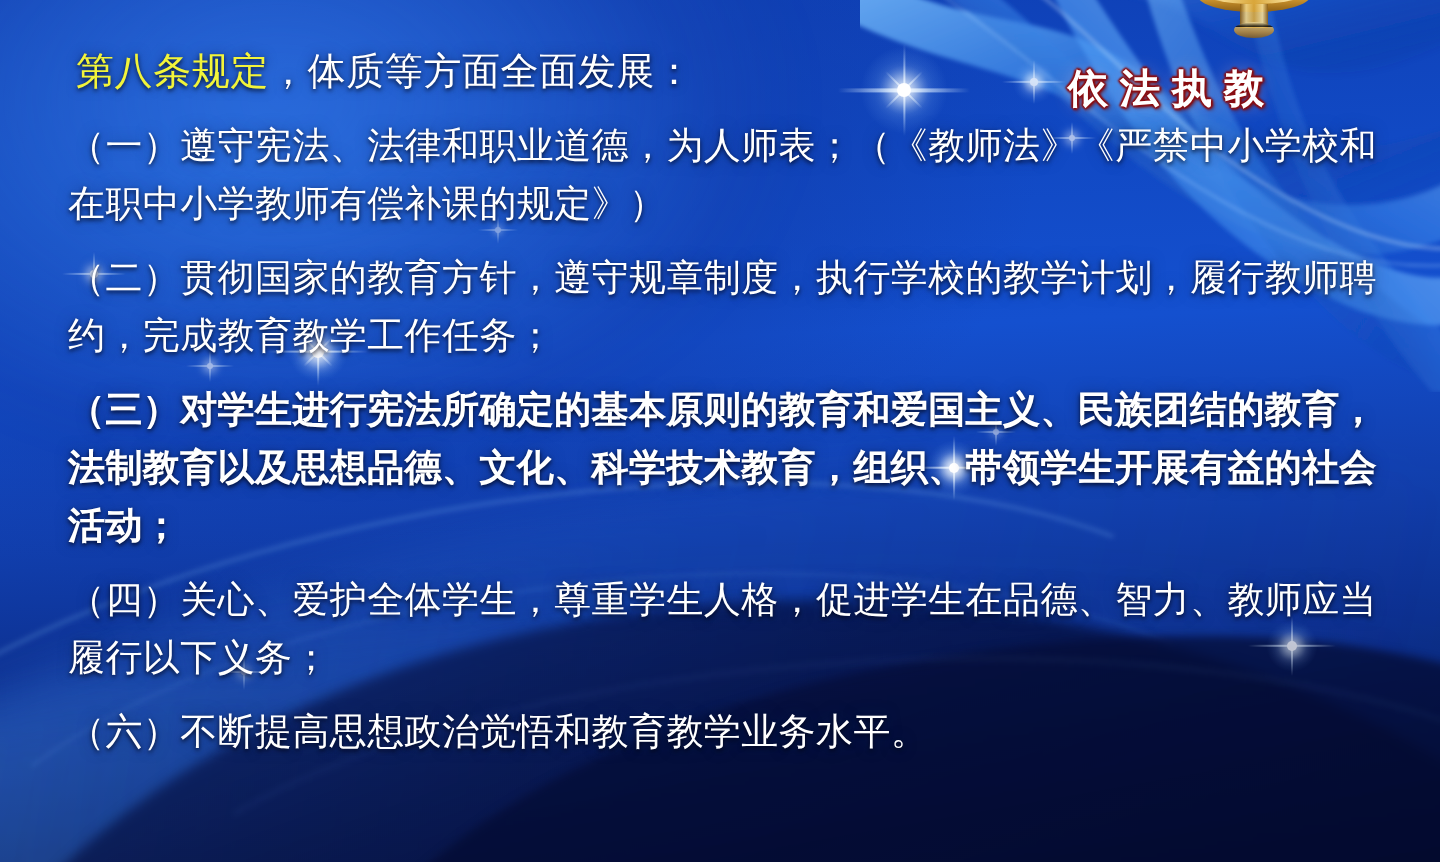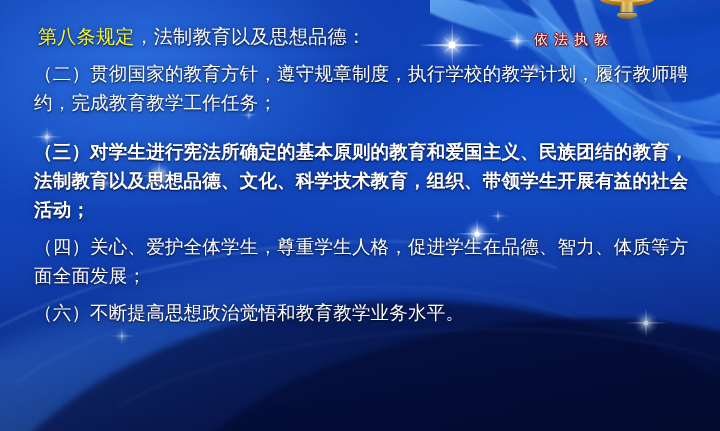--- a/index.html
+++ b/index.html
@@ -111,29 +111,29 @@
     line-height:29px;
     letter-spacing:0.2px;
     margin:0 0 7px 0;
     text-indent:0;
     text-shadow:0 1px 2px rgba(0,0,12,0.80),0 0 7px rgba(12,34,96,0.55);
     max-width:668px;
   }
 
   
   #clause-1{margin-bottom:8px;}
-  #clause-2{margin-bottom:20px;}
+  #clause-2{margin-bottom:8px;}
   #clause-3{margin-bottom:8px;font-weight:bold;}
   #clause-4{margin-bottom:8px;}
   #clause-5{margin-bottom:8px;}
 
   
   #emblem-text{
     position:absolute;left:534px;top:31px;
-    font-size:14px;font-weight:normal;letter-spacing:6px;
+    font-size:20px;font-weight:bold;letter-spacing:6px;
     color:#ffffff;
     white-space:nowrap;
     text-shadow:
       0 0 1px #8c0d10,
       1px 0 1px #8c0d10,
       -1px 0 1px #8c0d10,
       0 1px 1px #8c0d10,
       0 -1px 1px #8c0d10,
       1px 1px 2px #6b070a,
       0 0 9px rgba(255,200,200,0.45);
@@ -307,23 +307,24 @@
 
   <div class="sparkle" style="left:238px;top:104px;width:22px;height:22px;opacity:.45;">
     <div class="ray h" style="width:20px;height:1px;"></div>
     <div class="ray v" style="width:14px;height:1px;"></div>
     <div class="core" style="width:3px;height:3px;box-shadow:0 0 3px 1px rgba(255,255,255,0.7);"></div>
   </div>
 
   <div id="content">
 
     <p class="headline">
-      <span class="hl-yellow">第八条规定</span><span class="hl-white">，法制教育以及思想品德：</span>
+      <span class="hl-yellow">第八条规定</span><span class="hl-white">，体质等方面全面发展：</span>
     </p>
 
+    <p class="clause" id="clause-1">（一）遵守宪法、法律和职业道德，为人师表；（《教师法》《严禁中小学校和在职中小学教师有偿补课的规定》）</p>
     <p class="clause" id="clause-2">（二）贯彻国家的教育方针，遵守规章制度，执行学校的教学计划，履行教师聘约，完成教育教学工作任务；</p>
     <p class="clause" id="clause-3">（三）对学生进行宪法所确定的基本原则的教育和爱国主义、民族团结的教育，法制教育以及思想品德、文化、科学技术教育，组织、带领学生开展有益的社会活动；</p>
-    <p class="clause" id="clause-4">（四）关心、爱护全体学生，尊重学生人格，促进学生在品德、智力、体质等方面全面发展；</p>
+    <p class="clause" id="clause-4">（四）关心、爱护全体学生，尊重学生人格，促进学生在品德、智力、教师应当履行以下义务；</p>
     <p class="clause" id="clause-6">（六）不断提高思想政治觉悟和教育教学业务水平。</p>
 
   </div>
 
 </div>
 
 </body></html>

